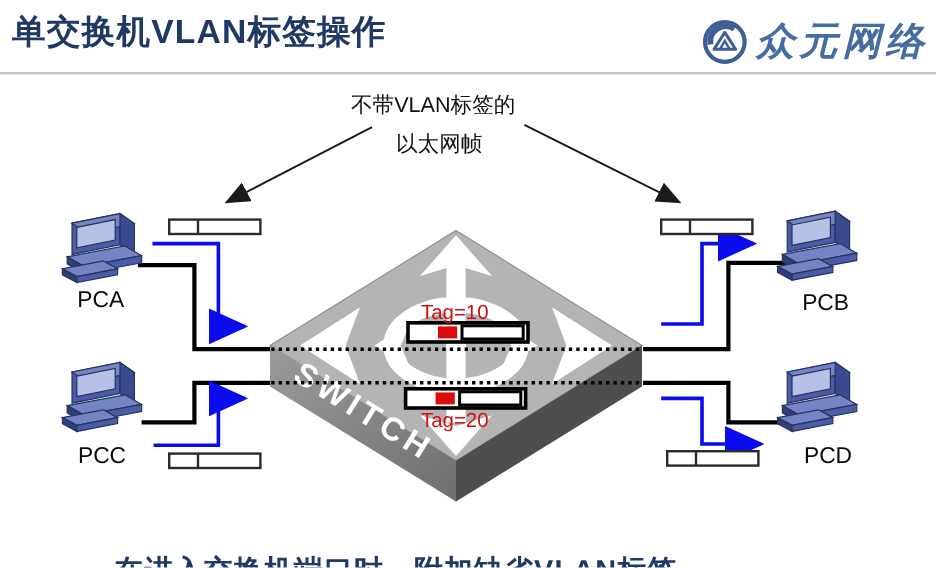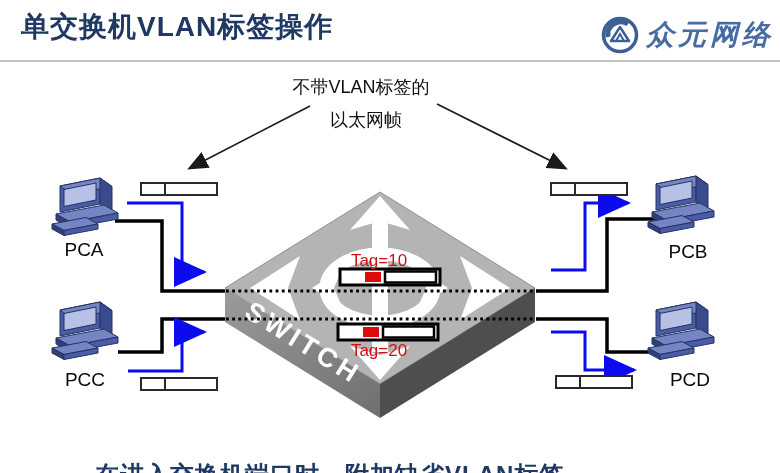--- a/index.html
+++ b/index.html
@@ -1,23 +1,23 @@
 <!DOCTYPE html>
 <html><head>
 <meta charset="utf-8">
 <style>
   html,body{margin:0;padding:0;}
   body{width:780px;height:473px;position:relative;overflow:hidden;background:#ffffff;
        font-family:"Liberation Sans",sans-serif;}
   .slide{position:absolute;inset:0;width:780px;height:473px;background:#fff;}
-  .header-title{position:absolute;left:21px;top:8px;font-size:28px;font-weight:bold;
+  .header-title{position:absolute;left:10px;top:8px;font-size:28px;font-weight:bold;
        color:#1f3864;letter-spacing:1px;white-space:nowrap;}
   .logo{position:absolute;right:6px;top:13px;display:flex;align-items:center;}
   .logo-text{font-family:"Liberation Serif",serif;font-style:italic;font-weight:bold;
-       font-size:28px;color:#476ba3;letter-spacing:4px;margin-left:4px;white-space:nowrap;}
+       font-size:32px;color:#476ba3;letter-spacing:4px;margin-left:4px;white-space:nowrap;}
   .divider{position:absolute;left:0;top:60px;width:780px;height:2px;background:#c6c6c6;}
   svg.diagram{position:absolute;left:0;top:0;}
   .footer-text{position:absolute;left:95px;top:459px;font-size:24px;font-weight:bold;
        color:#1f3864;letter-spacing:1px;white-space:nowrap;}
   .ann-text{font-size:18px;fill:#111;}
   .pc-label{font-size:19px;fill:#0a0a0a;}
   .tag-label{font-size:17px;fill:#d01010;}
   .switch-label{font-size:27px;font-weight:bold;fill:#ffffff;letter-spacing:4px;}
 </style>
 </head>

